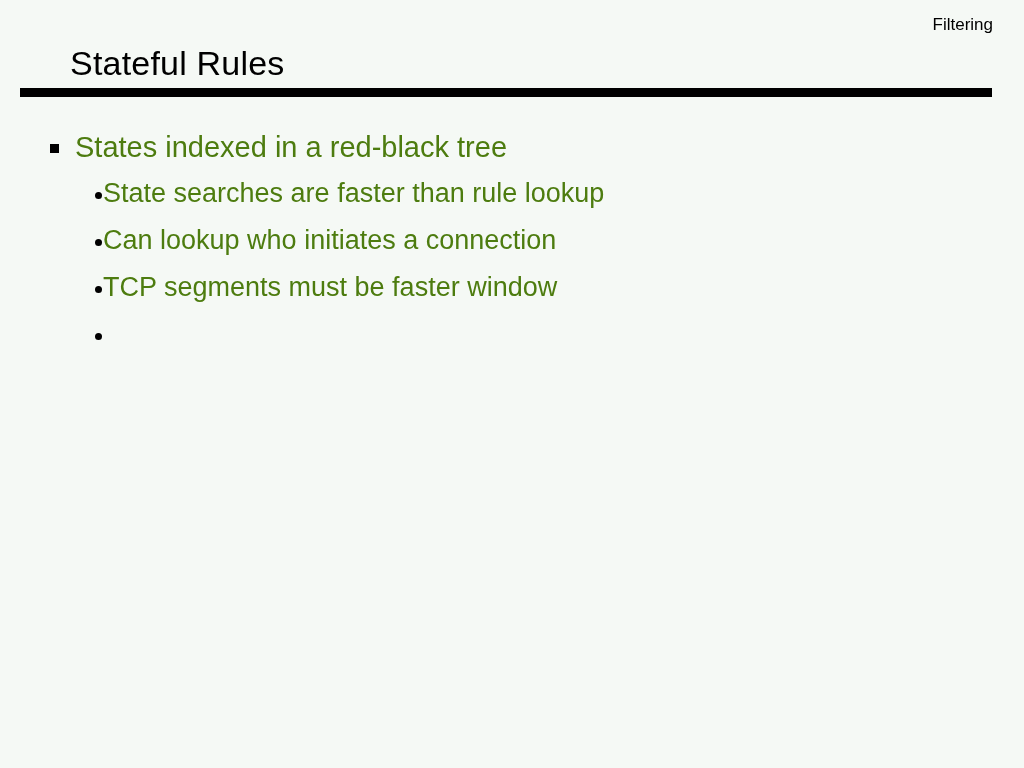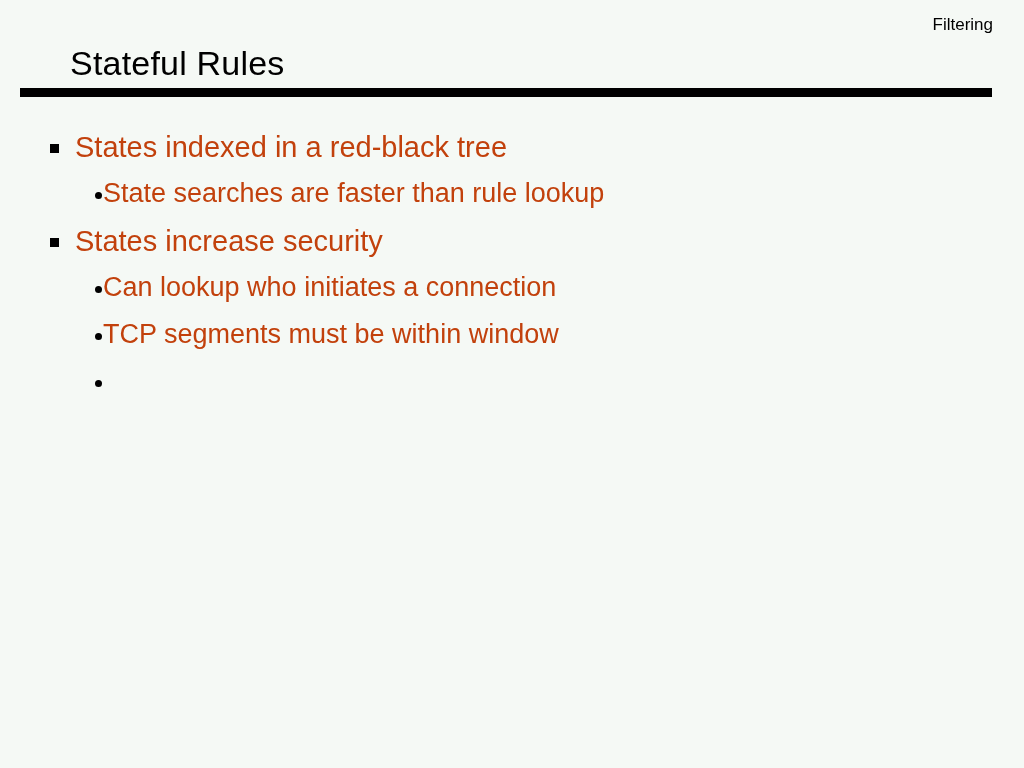--- a/index.html
+++ b/index.html
@@ -81,21 +81,21 @@
   }
   .level-2 .bullet-mark {
     width: 7px;
     height: 7px;
     border-radius: 50%;
     background: #000000;
     margin-top: 14px;
   }
   .bullet-text {
     white-space: nowrap;
-    color: #c2410c;
+    color: #4d7c0f;
   }
   .level-1 .bullet-text {
     font-size: 29px;
     line-height: 33px;
     margin-left: 16px;
   }
   .level-2 .bullet-text {
     font-size: 27px;
     line-height: 31px;
     margin-left: 1px;
@@ -117,33 +117,29 @@
     <div class="bullet-row level-1">
       <span class="bullet-mark"></span>
       <span class="bullet-text">States indexed in a red-black tree</span>
     </div>
 
     <div class="bullet-row level-2">
       <span class="bullet-mark"></span>
       <span class="bullet-text">State searches are faster than rule lookup</span>
     </div>
 
-    <div class="bullet-row level-1">
-      <span class="bullet-mark"></span>
-      <span class="bullet-text">States increase security</span>
-    </div>
 
     <div class="bullet-row level-2">
       <span class="bullet-mark"></span>
       <span class="bullet-text">Can lookup who initiates a connection</span>
     </div>
 
     <div class="bullet-row level-2">
       <span class="bullet-mark"></span>
-      <span class="bullet-text">TCP segments must be within window</span>
+      <span class="bullet-text">TCP segments must be faster window</span>
     </div>
 
     <div class="bullet-row level-2">
       <span class="bullet-mark"></span>
     </div>
 
   </div>
 </div>
 
 </body></html>

